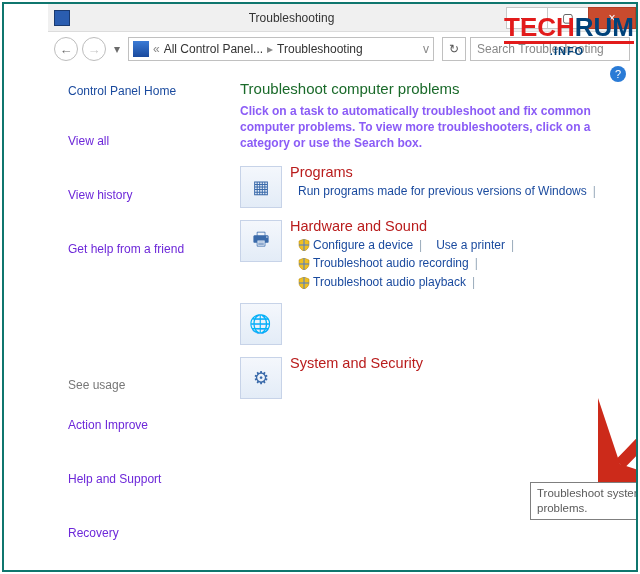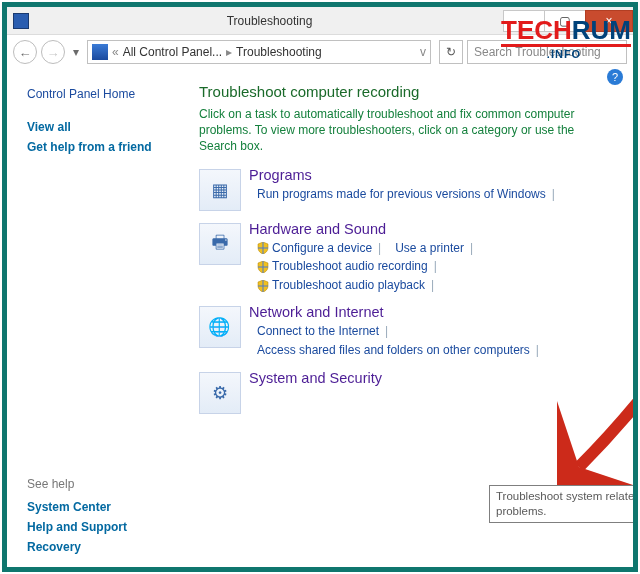--- a/index.html
+++ b/index.html
@@ -1,45 +1,45 @@
 <!DOCTYPE html>
 <html><head>
 <meta charset="utf-8">
 <style>
   * { box-sizing: border-box; }
   body { margin:0; font-family: "Segoe UI", Tahoma, sans-serif; font-size:12px; color:#000; background:#fff; }
-  .frame { width:636px; height:570px; border:5px solid #0f766e; margin:2px; position:relative; background:#fff; overflow:hidden; }
+  .frame { width:636px; height:570px; border:2px solid #0f766e; margin:2px; position:relative; background:#fff; overflow:hidden;padding-left:44px; }
   .titlebar { height:28px; background:#f0f0f0; border-bottom:1px solid #dcdcdc; display:flex; align-items:center; }
   .title-icon { width:16px; height:16px; margin:0 6px; background:#2a5db0; border:1px solid #1a3a70; }
   .title-text { flex:1; text-align:center; color:#333; font-size:12px; }
   .winbtns { display:flex; }
   .winbtn { width:42px; height:22px; background:#fff; border:1px solid #c8c8c8; display:flex; align-items:center; justify-content:center; font-size:12px; color:#333; margin-left:-1px; }
   .winbtn.close { background:#c94b2e; color:#fff; border-color:#b23e23; width:48px; }
   .navrow { height:34px; display:flex; align-items:center; gap:4px; padding:0 6px; }
   .navcircle { width:24px; height:24px; border:1px solid #bdbdbd; border-radius:50%; display:flex; align-items:center; justify-content:center; color:#6b6b6b; font-size:13px; }
   .dd { width:14px; text-align:center; color:#6b6b6b; }
   .crumb { flex:1; height:24px; border:1px solid #c0c0c0; display:flex; align-items:center; padding:0 4px; gap:4px; font-size:12px; color:#333; }
   .crumb .cicon { width:16px; height:16px; background:linear-gradient(#3b7bd6,#1a4a9e); }
   .crumb .sep { color:#888; }
   .refresh { width:24px; height:24px; border:1px solid #c0c0c0; display:flex; align-items:center; justify-content:center; color:#555; margin-left:4px; }
   .search { width:160px; height:24px; border:1px solid #c0c0c0; padding:0 6px; color:#888; display:flex; align-items:center; }
   .body { display:flex; height:calc(100% - 62px); }
   .sidebar { width:190px; padding:18px 10px 10px 20px; display:flex; flex-direction:column; }
   .sidebar .home { color:#1a4a9e; margin-bottom:16px; }
-  .link { color:#0369a1; margin:3px 0; cursor:default;font-weight:bold; }
+  .link { color:#6d28d9; margin:20px 0; cursor:default; }
   .sidebar .filler { flex:1; }
   .seealso { color:#777; margin:12px 0 6px 0; }
   .main { flex:1; padding:14px 14px 10px 2px; position:relative; }
   .helpicon { position:absolute; right:10px; top:0px; width:16px; height:16px; border-radius:50%; background:#2a7bd6; color:#fff; font-size:11px; display:flex; align-items:center; justify-content:center; }
   .h1 { color:#1a6a2a; font-size:15px; margin:0 0 6px 0; }
-  .subtext { color:#15803d; margin-bottom:12px; line-height:1.35; max-width:400px; }
+  .subtext { color:#8b5cf6; margin-bottom:12px; line-height:1.35; max-width:400px;font-weight:bold; }
   .cat { display:flex; margin:8px 0 10px 0; }
   .caticon { width:42px; height:42px; margin-right:8px; margin-top:2px; border:1px solid #c7d3e8; background:linear-gradient(#f4f7fc,#e3ecf7); display:flex; align-items:center; justify-content:center; font-size:18px; color:#3a6aaa; }
   .catbody { flex:1; }
-  .cath { color:#4c1d95; font-size:14.5px; margin-bottom:2px; }
+  .cath { color:#b91c1c; font-size:14.5px; margin-bottom:2px; }
   .catlinks { color:#1a4a9e; line-height:1.55; }
   .catlinks .l { color:#1a4a9e; white-space:nowrap;margin-left:8px; }
   .catlinks .div { color:#9ab; padding:0 6px; }
   .shield { display:inline-block; vertical-align:middle; margin-right:3px; }
   .tooltip { position:absolute; left:292px; top:416px; width:172px; border:1px solid #7f7f7f; background:#fff; padding:3px 6px; color:#5a5a5a; font-size:11.5px; line-height:1.3; z-index:5; }
   .arrow { position:absolute; left:360px; top:280px; z-index:4; pointer-events:none; }
   .watermark { position:absolute; right:2px; top:12px; z-index:10; font-family: Arial, sans-serif; pointer-events:none; }
   .wm-top { font-size:26px; font-weight:900; letter-spacing:0; line-height:0.85; }
   .wm-red { color:#e21b1b; }
   .wm-blue { color:#00427a; }
@@ -74,31 +74,32 @@
       <span class="sep">v</span>
     </div>
     <div class="refresh">↻</div>
     <div class="search" title="Search Troubleshooting">Search Troubleshooting</div>
   </div>
 
   <div class="body">
     <div class="sidebar">
       <div class="home">Control Panel Home</div>
       <div class="link">View all</div>
+      <div class="link">View history</div>
       <div class="link">Get help from a friend</div>
       <div class="filler"></div>
-      <div class="seealso">See help</div>
-      <div class="link">System Center</div>
+      <div class="seealso">See usage</div>
+      <div class="link">Action Improve</div>
       <div class="link">Help and Support</div>
       <div class="link">Recovery</div>
     </div>
 
     <div class="main">
       <div class="helpicon">?</div>
-      <div class="h1">Troubleshoot computer recording</div>
+      <div class="h1">Troubleshoot computer problems</div>
       <div class="subtext">Click on a task to automatically troubleshoot and fix common computer problems. To view more troubleshooters, click on a category or use the Search box.</div>
       <div id="cats">
           <div class="cat">
             <div class="caticon">▦</div>
             <div class="catbody">
               <div class="cath">Programs</div>
               <div class="catlinks"><span class="l">Run programs made for previous versions of Windows</span><span class="div">|</span></div>
             </div>
           </div>
           <div class="cat">
@@ -115,24 +116,20 @@
                     <rect x="5.5" y="0" width="1" height="12" fill="#4a7bd0"></rect>
                   </svg>Troubleshoot audio recording</span><span class="div">|</span><br><span class="l"><svg class="shield" width="12" height="12" viewBox="0 0 12 12">
                     <path d="M6 0 L11 2 V6 C11 9 8.5 11.2 6 12 C3.5 11.2 1 9 1 6 V2 Z" fill="#f0c020" stroke="#b08000" stroke-width="0.5"></path>
                     <rect x="1" y="5.5" width="10" height="1" fill="#4a7bd0"></rect>
                     <rect x="5.5" y="0" width="1" height="12" fill="#4a7bd0"></rect>
                   </svg>Troubleshoot audio playback</span><span class="div">|</span></div>
             </div>
           </div>
           <div class="cat">
             <div class="caticon">🌐</div>
-            <div class="catbody">
-              <div class="cath">Network and Internet</div>
-              <div class="catlinks"><span class="l">Connect to the Internet</span><span class="div">|</span><br><span class="l">Access shared files and folders on other computers</span><span class="div">|</span></div>
-            </div>
           </div>
           <div class="cat">
             <div class="caticon">⚙</div>
             <div class="catbody">
               <div class="cath">System and Security</div>
             </div>
           </div>
         </div>
 
       <div class="tooltip">Troubleshoot system related problems.</div>

